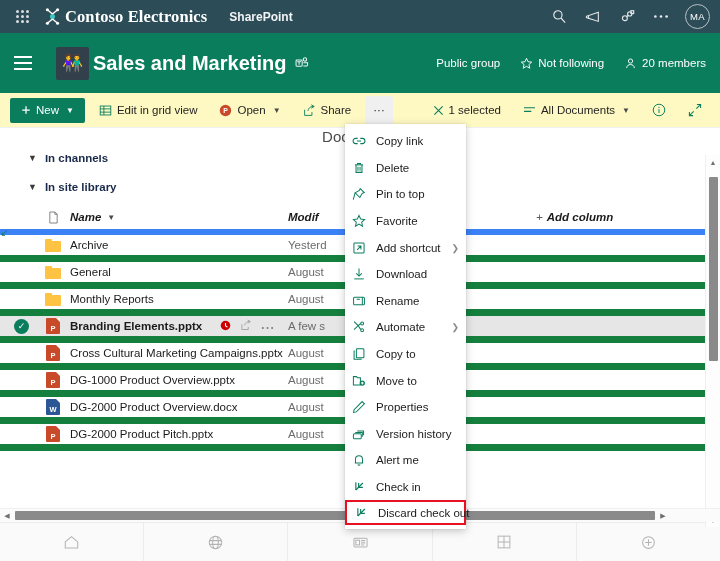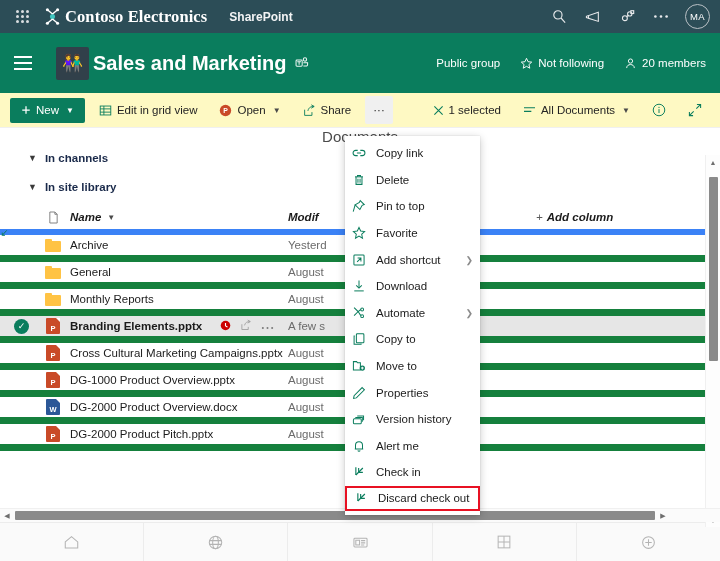--- a/index.html
+++ b/index.html
@@ -143,21 +143,21 @@
   }
   .fi-ppt { background: #c94a28; }
   .fi-doc { background: #2b5797; }
   .fileicon:before {
     content: ""; position: absolute; right: 0; top: 0;
     border-top: 4px solid #fff; border-left: 4px solid transparent;
   }
 
   
   .ctxmenu {
-    position: absolute; left: 345px; top: 136px; width: 135px;
+    position: absolute; left: 345px; top: 124px; width: 121px;
     background: #fff; box-shadow: 0 2px 8px rgba(0,0,0,.22), 0 0 1px rgba(0,0,0,.2);
     padding: 4px 0; z-index: 40;
   }
   .mi {
     display: flex; align-items: center; height: 26.6px; padding: 0 7px;
     font-size: 11.5px; color: #1b1b1b; cursor: pointer; white-space: nowrap;
   }
   .mi .mi-ic {
     width: 20px; display: flex; align-items: center; justify-content: flex-start;
     color: #0a7d5d; flex: 0 0 20px;
@@ -643,20 +643,30 @@
             <path d="M8 1.8 V10.2"></path>
             <path d="M4.8 7.2 L8 10.4 L11.2 7.2"></path>
             <path d="M2.6 13.6 H13.4"></path>
           </svg>
         </span>
         <span class="mi-lbl">Download</span>
       </div>
       <div class="mi">
         <span class="mi-ic">
           <svg width="14" height="14" viewBox="0 0 16 16" fill="none" stroke="#0a7d5d" stroke-width="1.15">
+            <rect x="1.8" y="3.6" width="12.4" height="8.8" rx="1.2"></rect>
+            <path d="M5.4 6 H9"></path>
+            <path d="M11.8 3.6 V12.4"></path>
+          </svg>
+        </span>
+        <span class="mi-lbl">Rename</span>
+      </div>
+      <div class="mi">
+        <span class="mi-ic">
+          <svg width="14" height="14" viewBox="0 0 16 16" fill="none" stroke="#0a7d5d" stroke-width="1.15">
             <path d="M2.4 11 L7 6.4 L2.4 1.8"></path>
             <circle cx="11.6" cy="4" r="1.6"></circle>
             <circle cx="11.6" cy="11.6" r="1.6"></circle>
             <path d="M7 6.4 L10 4 M7 6.4 L10 11"></path>
           </svg>
         </span>
         <span class="mi-lbl">Automate</span>
         <span class="submenu-arrow">❯</span>
       </div>
       <div class="mi">

